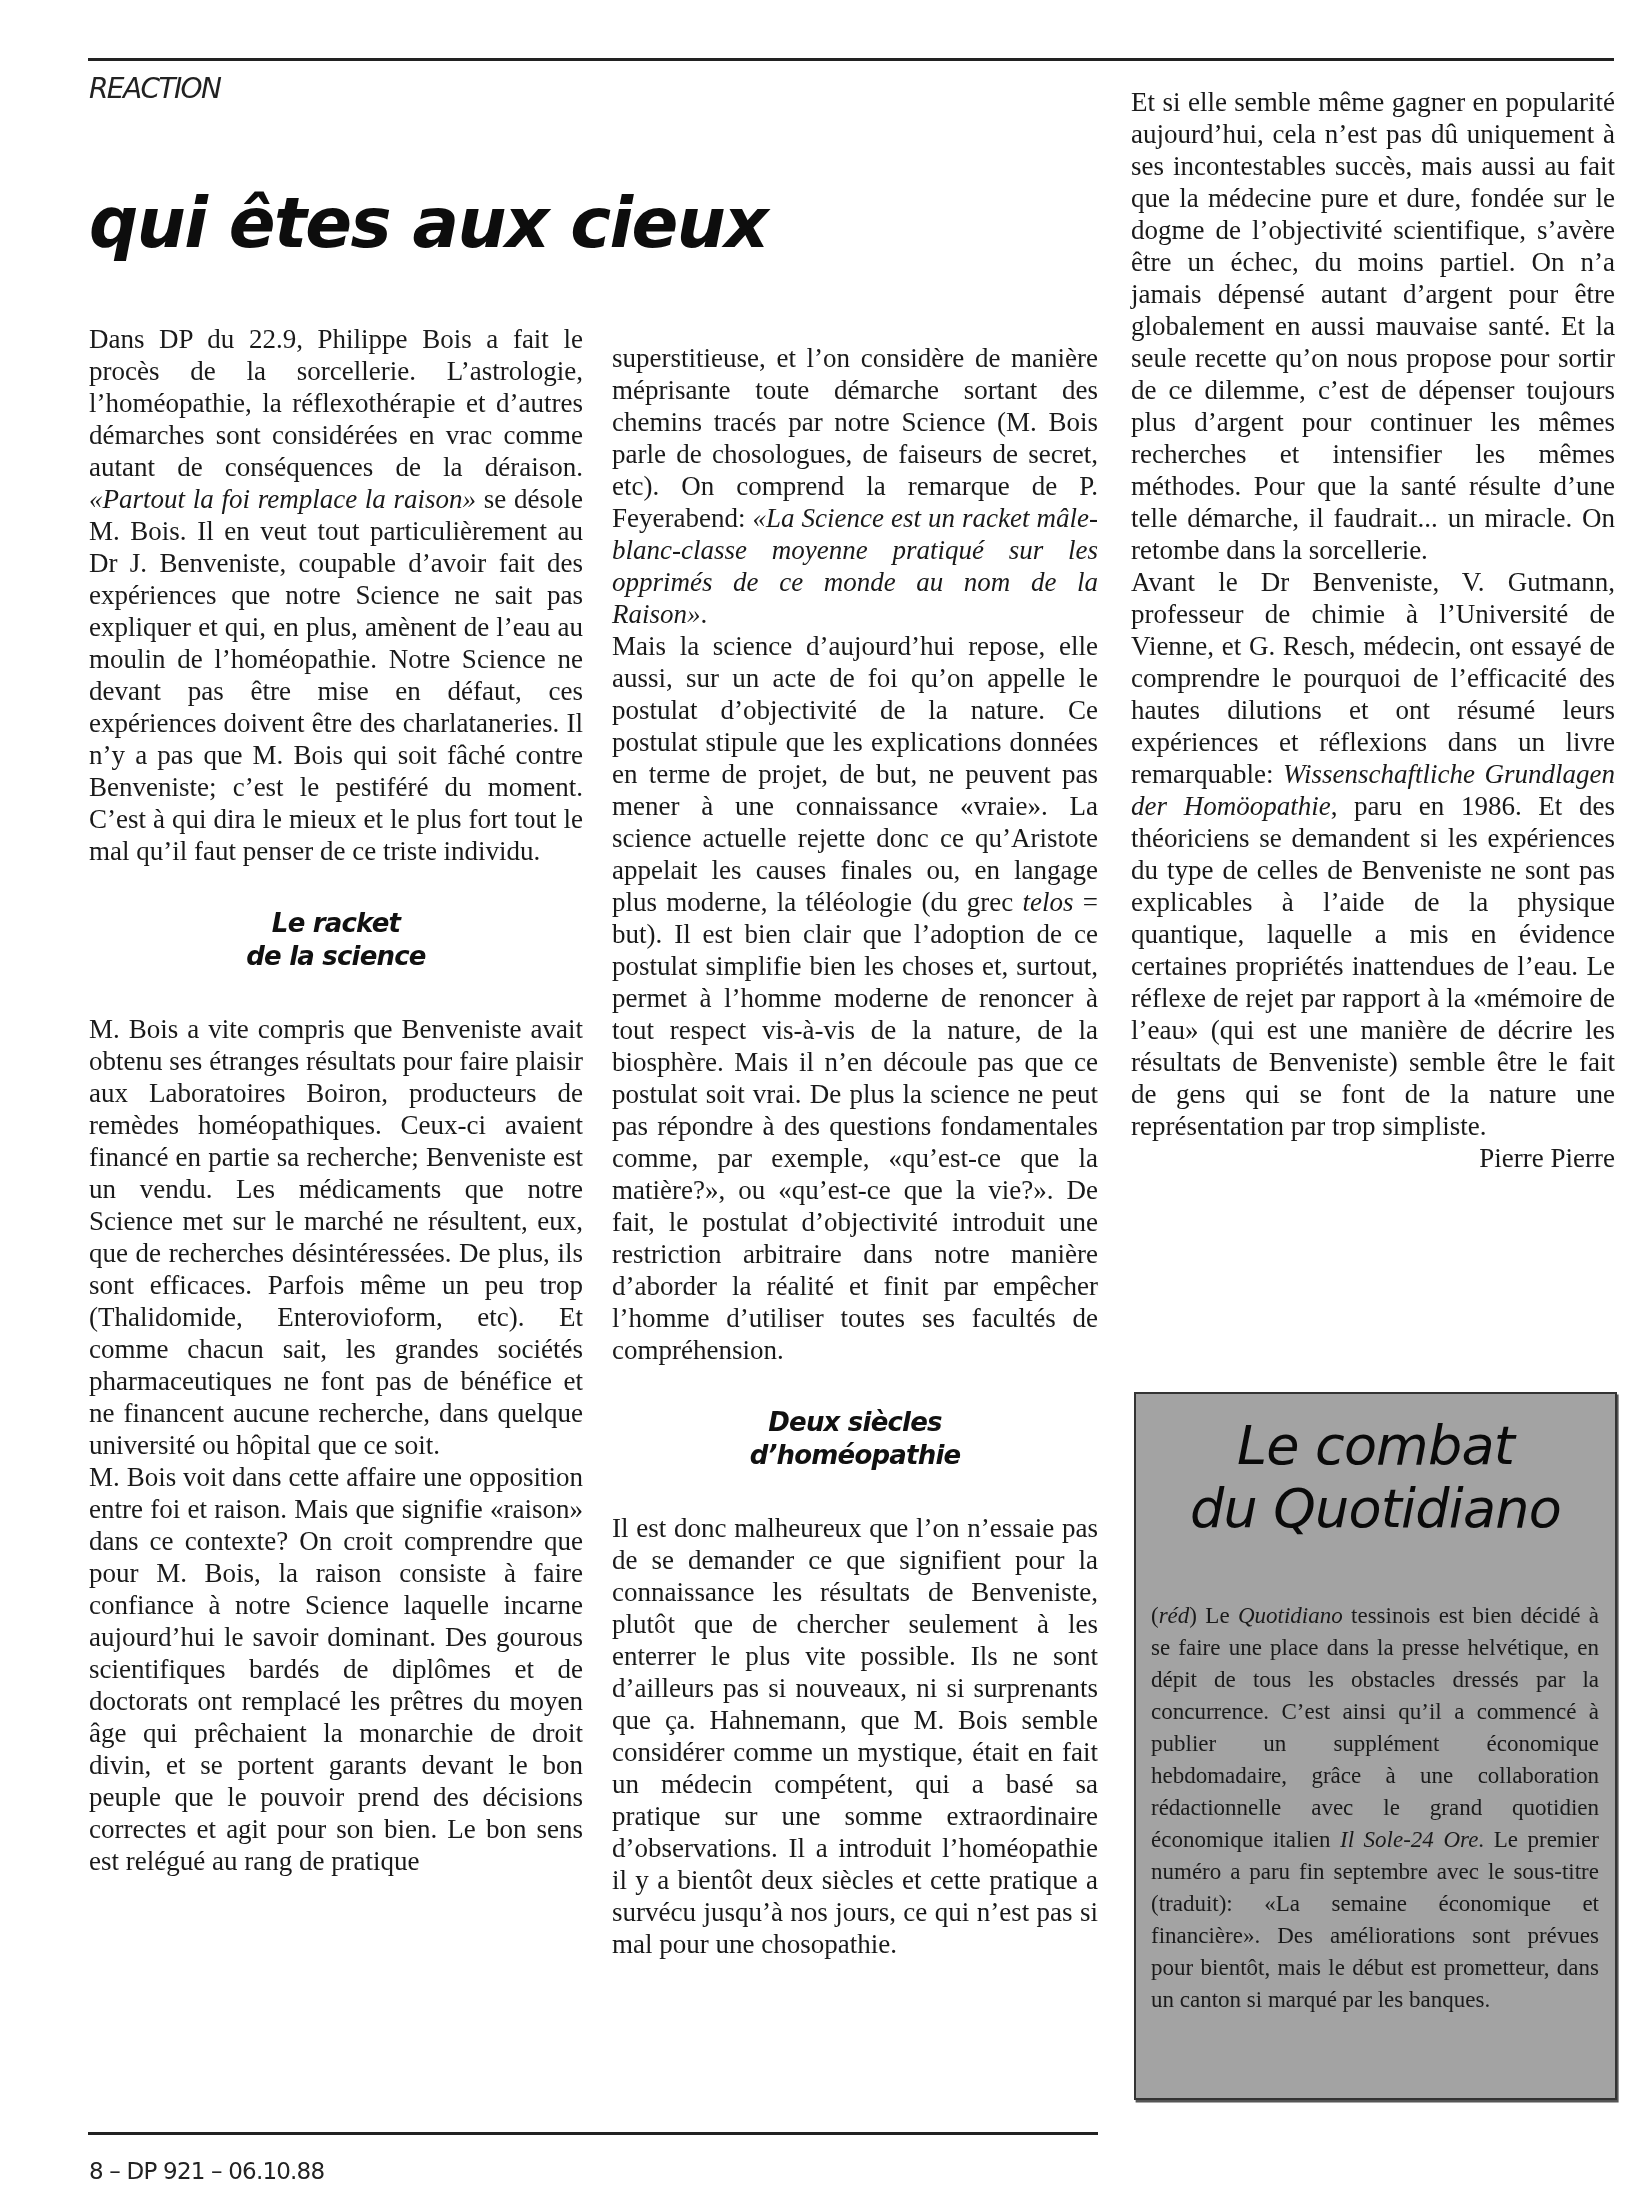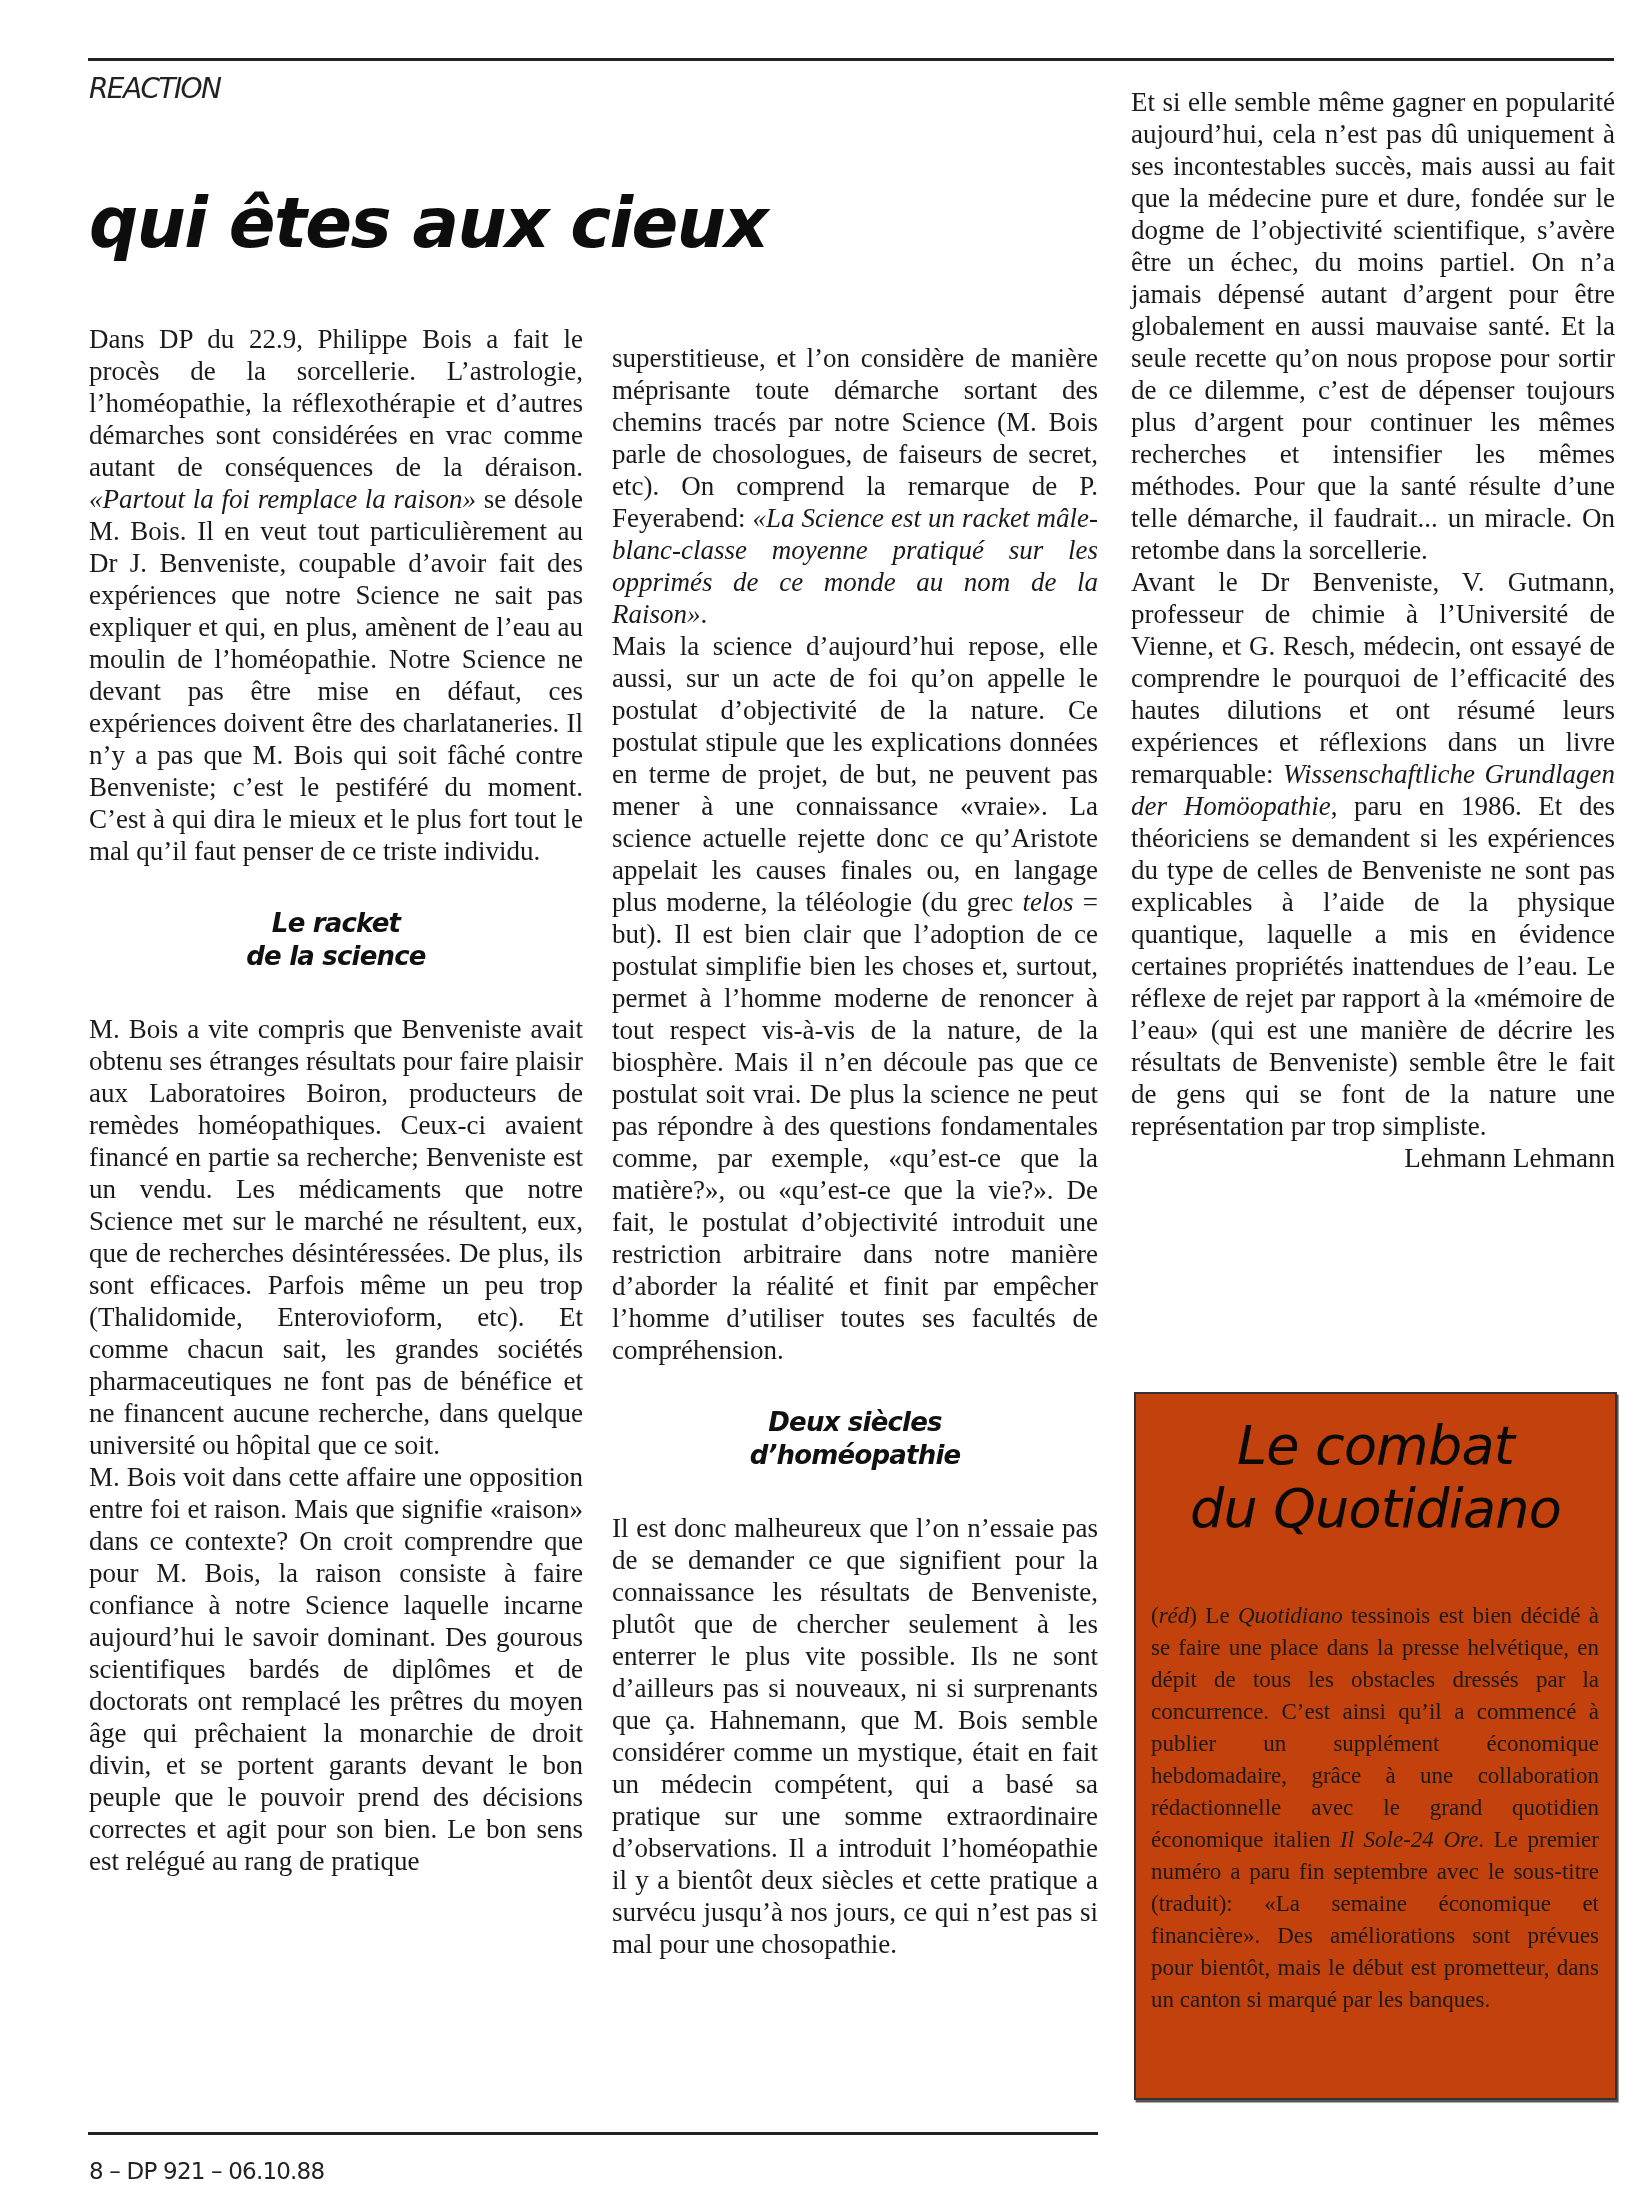--- a/index.html
+++ b/index.html
@@ -35,21 +35,21 @@
     .col2 { left: 612px; top: 323px; width: 486px; margin-top: 19px; }
     .col3 { left: 1131px; top: 86px; width: 484px; }
     .subhead {
       font-family: "DejaVu Sans", sans-serif; font-style: italic; font-weight: bold;
       font-size: 26px; line-height: 33px; text-align: center; letter-spacing: -0.8px;
       margin: 40px 0 40px 0; color: #111;
     }
     .signature { text-align: right; }
     .box {
       position: absolute; left: 1134px; top: 1392px; width: 483px; height: 708px;
-      border: 2.5px solid #333; background: #c2410c; box-sizing: border-box;
+      border: 2.5px solid #333; background: #a3a3a3; box-sizing: border-box;
       box-shadow: 1.6px 2.5px 0 #555;
     }
     .box-title {
       margin: 20px 0 0 0; text-align: center;
       font-family: "DejaVu Sans", sans-serif; font-style: italic;
       font-size: 54px; line-height: 63px; letter-spacing: -0.8px; color: #0a0a0a;
     }
     .box-body {
       position: absolute; left: 15px; top: 206px; width: 448px;
       font-size: 23px; line-height: 32px; text-align: justify;
@@ -87,21 +87,21 @@
   <div class="subhead">
     <span>Deux siècles</span><br>
     <span>d’homéopathie</span>
   </div>
   <p>Il est donc malheureux que l’on n’essaie pas de se demander ce que signifient pour la connaissance les résultats de Benveniste, plutôt que de chercher seulement à les enterrer le plus vite possible. Ils ne sont d’ailleurs pas si nouveaux, ni si surprenants que ça. Hahnemann, que M. Bois semble considérer comme un mystique, était en fait un médecin compétent, qui a basé sa pratique sur une somme extraordinaire d’observations. Il a introduit l’homéopathie il y a bientôt deux siècles et cette pratique a survécu jusqu’à nos jours, ce qui n’est pas si mal pour une chosopathie.</p>
 </div>
 
 <div class="col col3">
   <p>Et si elle semble même gagner en popularité aujourd’hui, cela n’est pas dû uniquement à ses incontestables succès, mais aussi au fait que la médecine pure et dure, fondée sur le dogme de l’objectivité scientifique, s’avère être un échec, du moins partiel. On n’a jamais dépensé autant d’argent pour être globalement en aussi mauvaise santé. Et la seule recette qu’on nous propose pour sortir de ce dilemme, c’est de dépenser toujours plus d’argent pour continuer les mêmes recherches et intensifier les mêmes méthodes. Pour que la santé résulte d’une telle démarche, il faudrait... un miracle. On retombe dans la sorcellerie.</p>
   <p><span>Avant le Dr Benveniste, V. Gutmann, professeur de chimie à l’Université de Vienne, et G. Resch, médecin, ont essayé de comprendre le pourquoi de l’efficacité des hautes dilutions et ont résumé leurs expériences et réflexions dans un livre remarquable: </span><i>Wissenschaftliche Grundlagen der Homöopathie</i><span>, paru en 1986. Et des théoriciens se demandent si les expériences du type de celles de Benveniste ne sont pas explicables à l’aide de la physique quantique, laquelle a mis en évidence certaines propriétés inattendues de l’eau. Le réflexe de rejet par rapport à la «mémoire de l’eau» (qui est une manière de décrire les résultats de Benveniste) semble être le fait de gens qui se font de la nature une représentation par trop simpliste.</span></p>
-  <p class="signature">Lehmann Lehmann</p>
+  <p class="signature">Pierre Pierre</p>
 </div>
 
 <div class="box">
   <div class="box-title">
     <span>Le combat</span><br>
     <span>du Quotidiano</span>
   </div>
   <div class="box-body">(<i>réd</i>)<span> Le </span><i>Quotidiano</i><span> tessinois est bien décidé à se faire une place dans la presse helvétique, en dépit de tous les obstacles dressés par la concurrence. C’est ainsi qu’il a commencé à publier un supplément économique hebdomadaire, grâce à une collaboration rédactionnelle avec le grand quotidien économique italien </span><i>Il Sole-24 Ore</i><span>. Le premier numéro a paru fin septembre avec le sous-titre (traduit): «La semaine économique et financière». Des améliorations sont prévues pour bientôt, mais le début est prometteur, dans un canton si marqué par les banques.</span></div>
 </div>
 

